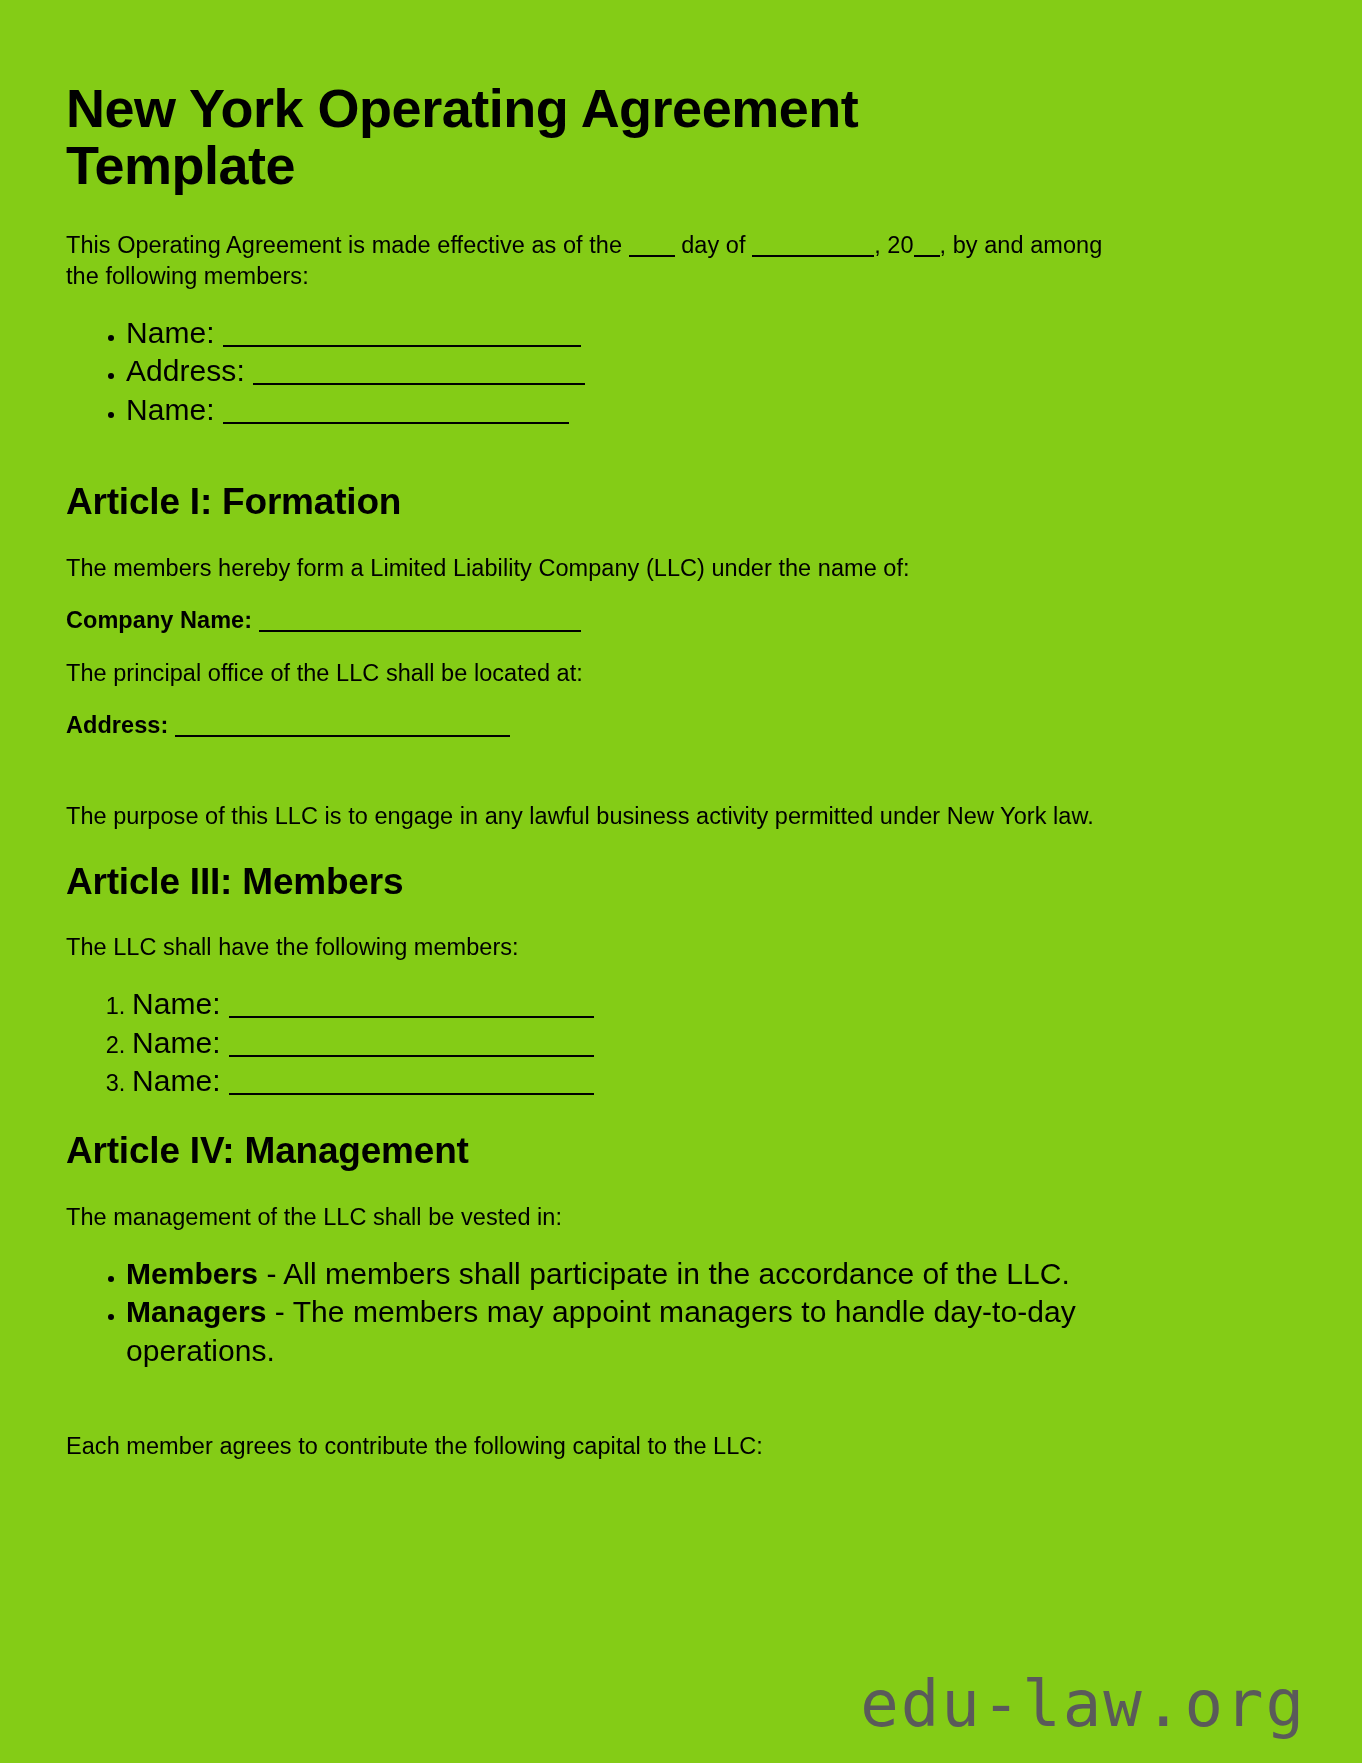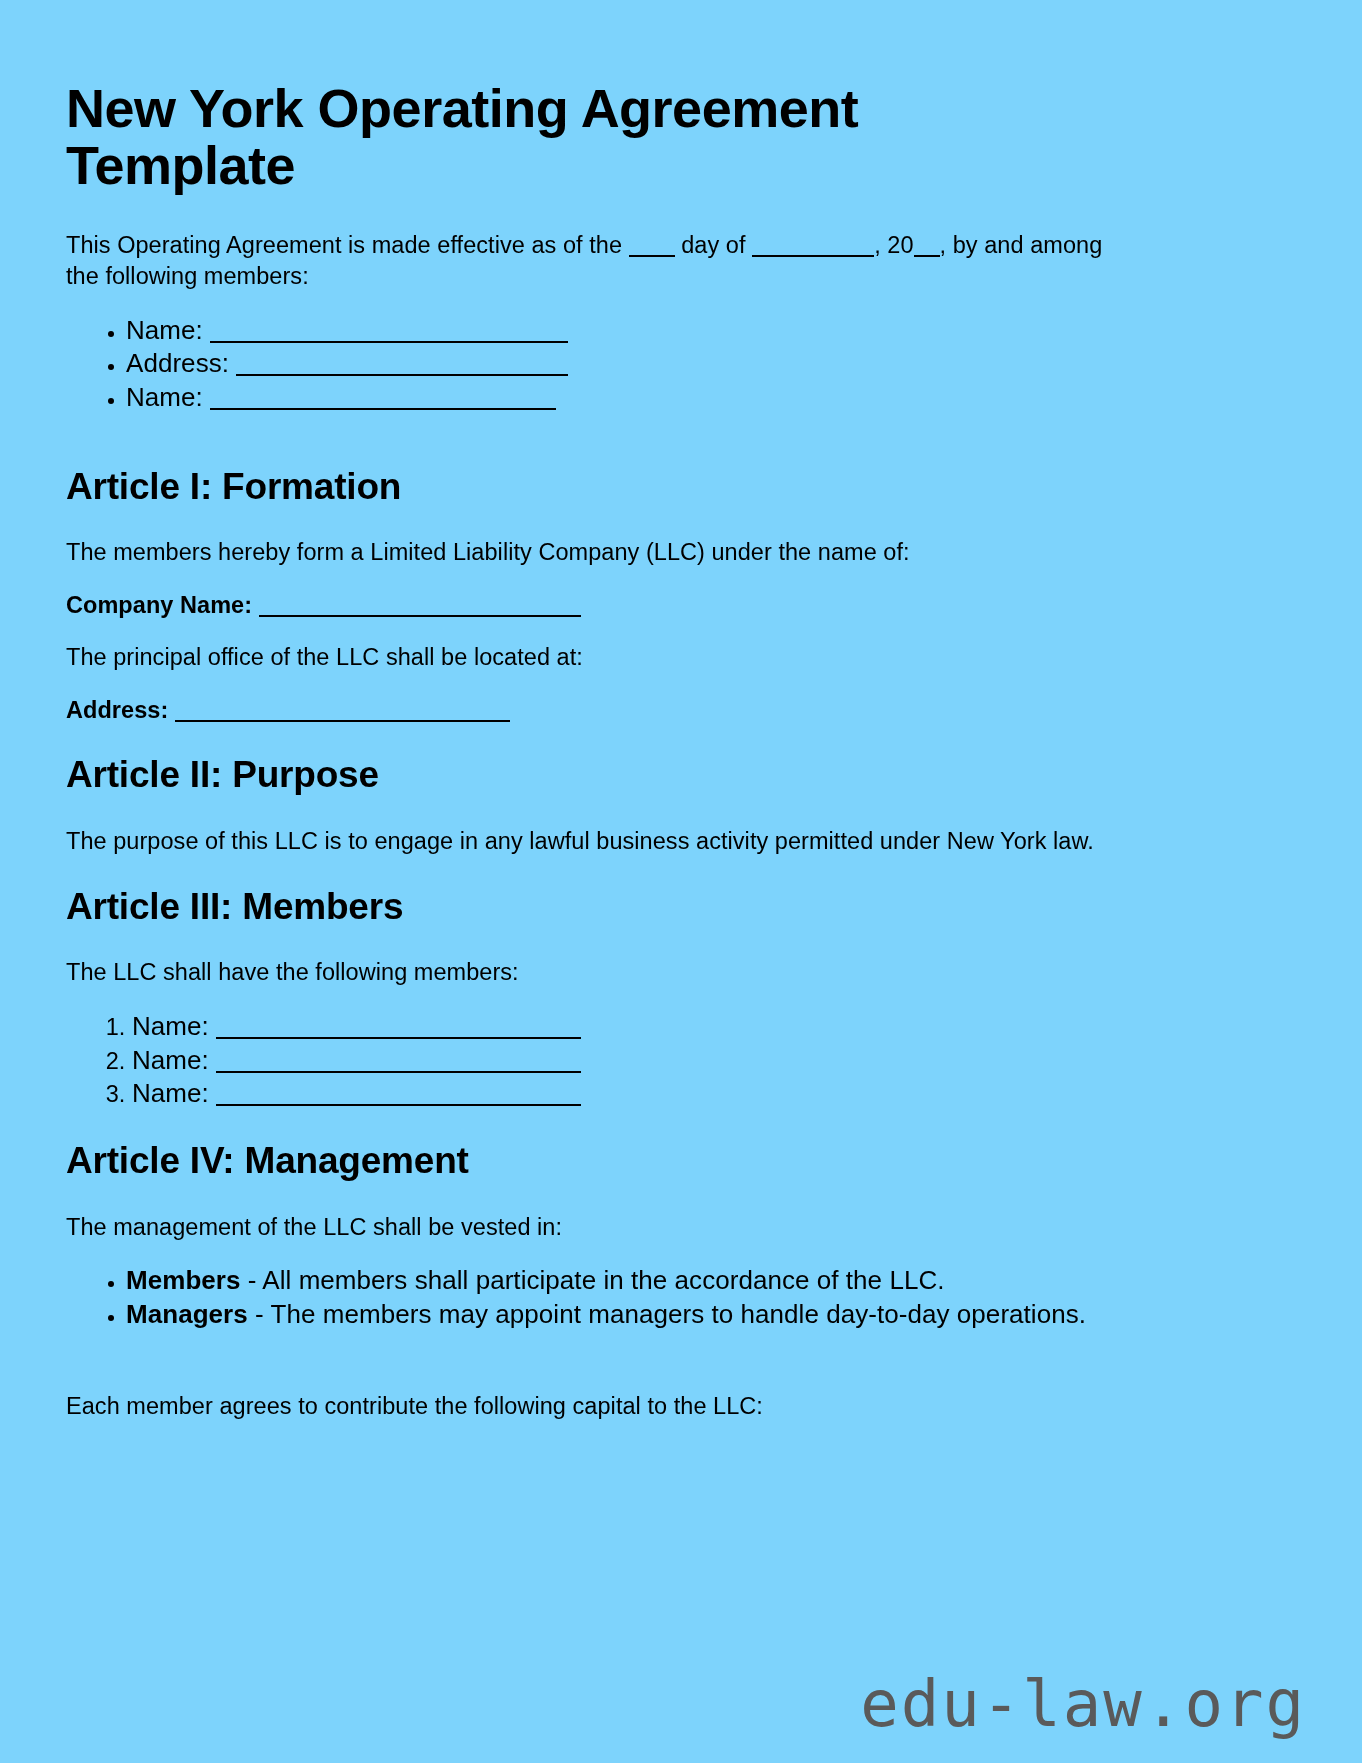--- a/index.html
+++ b/index.html
@@ -9,21 +9,21 @@
     background: #ffffff;
   }
   body {
     font-family: "Liberation Sans", sans-serif;
     color: #000000;
   }
   .page {
     position: relative;
     width: 1362px;
     height: 1763px;
-    background: #7dd3fc;
+    background: #84cc16;
     overflow: hidden;
     box-sizing: border-box;
   }
   .content {
     position: absolute;
     left: 66px;
     top: 0;
     width: 1075px;
   }
 
@@ -79,21 +79,21 @@
   .blank.address2-line { width: 335px; }
   .blank.num-line { width: 365px; }
 
   ul.doc-bullets, ol.doc-numbers {
     margin: 0;
     padding-left: 60px;
   }
   ul.doc-bullets { list-style-type: disc; }
   ol.doc-numbers { list-style-type: decimal; padding-left: 66px; }
   ul.doc-bullets li, ol.doc-numbers li {
-    font-size: 26px;
+    font-size: 30px;
     line-height: 1.295;
     letter-spacing: 0.05px;
   }
   ul.doc-bullets li::marker { font-size: 19px; }
   ol.doc-numbers li::marker { font-size: 23.5px; }
   li b { font-weight: bold; }
 
   .watermark {
     position: absolute;
     right: 56px;
@@ -168,21 +168,20 @@
 
     <div class="gap-md"></div>
 
     <p class="field-line">
       <b>Address:</b>
       <span class="blank address2-line"></span>
     </p>
 
     <div class="gap-lg"></div>
 
-    <h2 class="article-heading">Article II: Purpose</h2>
 
     <div class="gap-lg"></div>
 
     <p class="body-text">The purpose of this LLC is to engage in any lawful business activity permitted under New York law.</p>
 
     <div class="gap-lg"></div>
 
     <h2 class="article-heading">Article III: Members</h2>
 
     <div class="gap-lg"></div>

